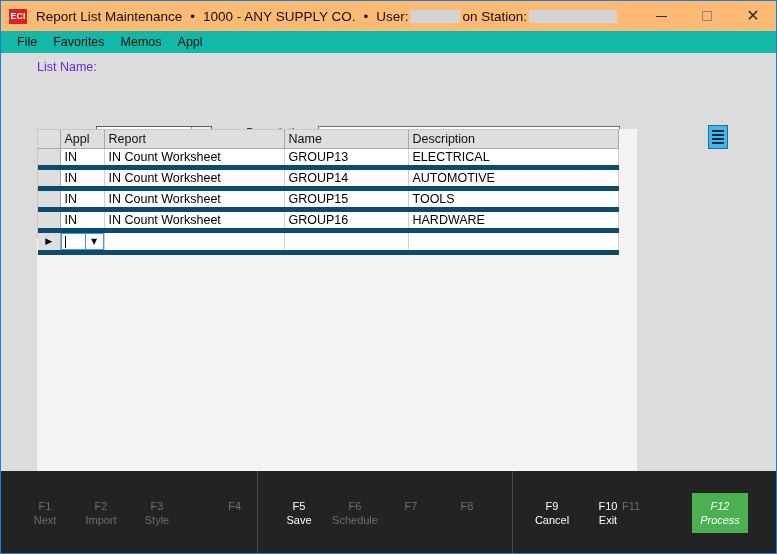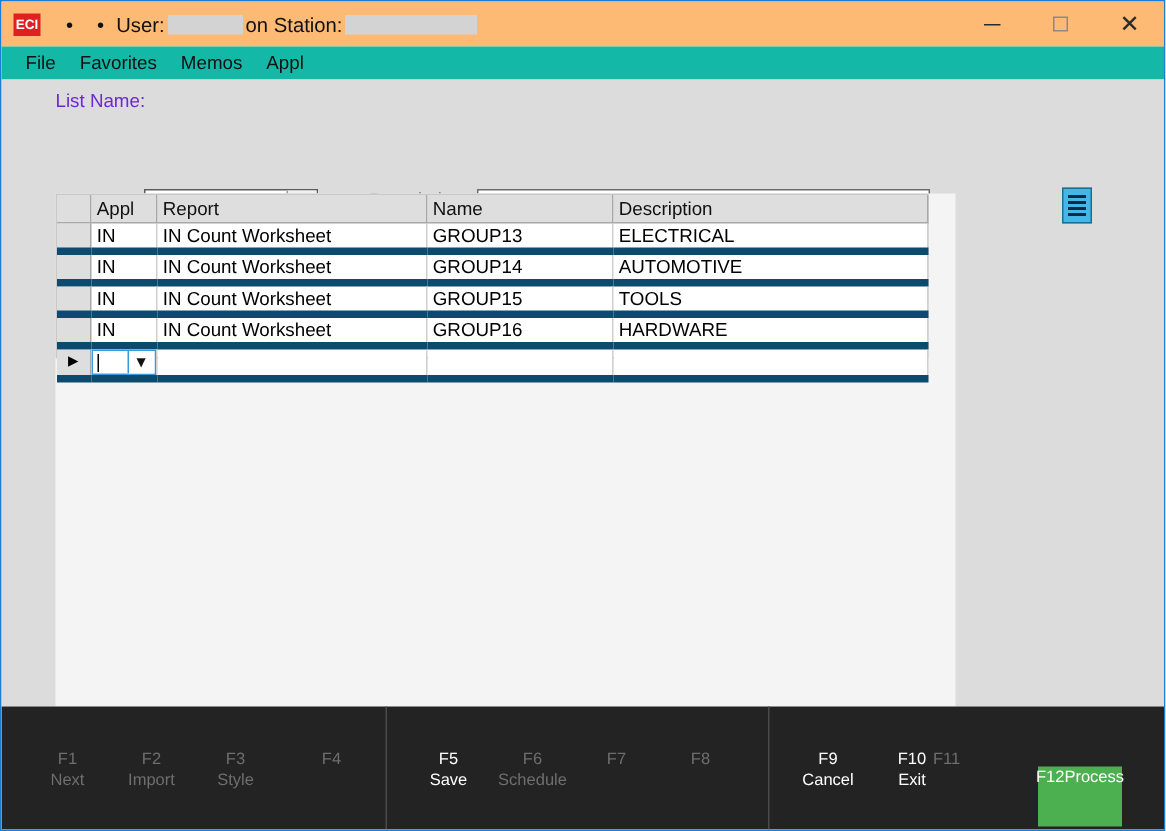--- a/index.html
+++ b/index.html
@@ -327,39 +327,43 @@
   .fnkey .l {
     display: block;
     font-size: 11px;
     color: #6e6e6e;
   }
   .fnkey.enabled .k,
   .fnkey.enabled .l {
     color: #ffffff;
   }
   .fnkey.primary {
-    top: 40px;
+    top: 22px;
     width: 56px;
     height: 40px;
     background: #4caf50;
     display: flex;
+    flex-direction: column;
     justify-content: center;
+    font-style: italic;
   }
   .fnkey.primary .k,
   .fnkey.primary .l { color: #ffffff; }
 </style>
 </head>
 <body>
 
 <div id="app">
 
   <div id="titlebar">
     <div id="app-logo">ECI</div>
     <div id="title-text">
+      <span>Report List Maintenance</span>
       <span style="margin:0 8px;">•</span>
+      <span>1000 - ANY SUPPLY CO.</span>
       <span style="margin:0 8px;">•</span>
       <span>User:</span>
       <span class="redact" id="redact-user"></span>
       <span>on Station:</span>
       <span class="redact" id="redact-station"></span>
     </div>
     <div class="wbtn" id="btn-min">
       <span class="glyph"></span>
     </div>
     <div class="wbtn" id="btn-max">
@@ -473,21 +477,21 @@
       <span class="l">Next</span>
     </div>
     <div class="fnkey" style="left:72px;">
       <span class="k">F2</span>
       <span class="l">Import</span>
     </div>
     <div class="fnkey" style="left:128px;">
       <span class="k">F3</span>
       <span class="l">Style</span>
     </div>
-    <div class="fnkey" style="left:192px;">
+    <div class="fnkey" style="left:184px;text-align:right;">
       <span class="k">F4</span>
       <span class="l"></span>
     </div>
 
     <div class="fnkey enabled" style="left:270px;">
       <span class="k">F5</span>
       <span class="l">Save</span>
     </div>
     <div class="fnkey" style="left:326px;">
       <span class="k">F6</span>

